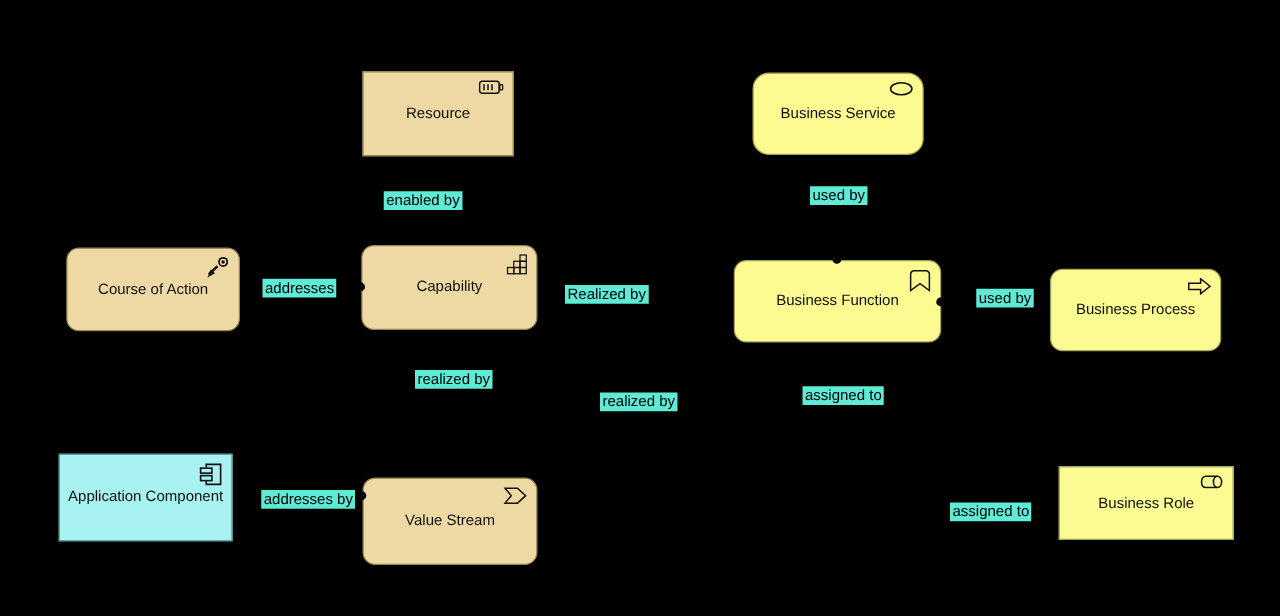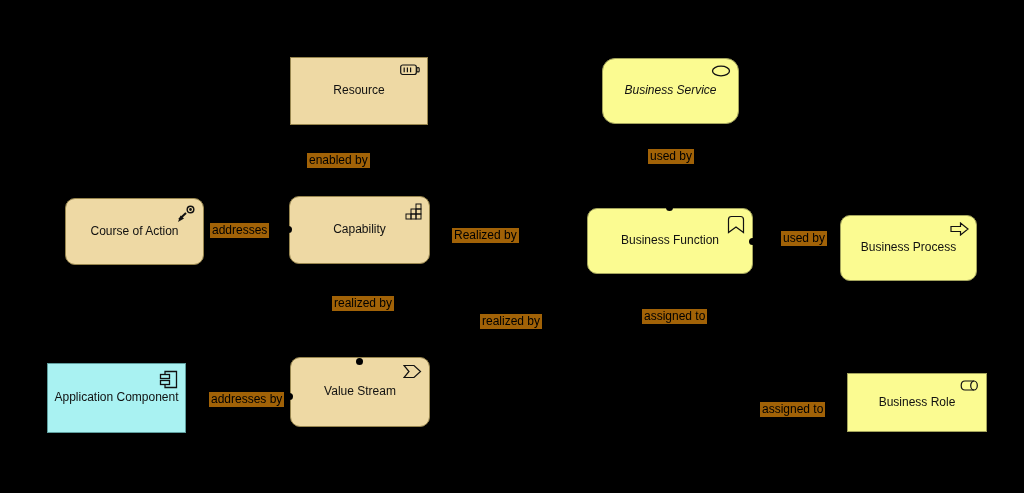--- a/index.html
+++ b/index.html
@@ -6,39 +6,39 @@
   #canvas{
     position:relative;width:1024px;height:493px;background:#000;overflow:hidden;
     font-family:"Liberation Sans", sans-serif;
   }
   .node{
     position:absolute;display:flex;align-items:center;justify-content:center;
     box-sizing:border-box;border:1.5px solid #8a7a45;font-size:12px;color:#111;
     text-align:center;line-height:1.15;padding:4px 6px;
   }
   .node.rounded{border-radius:10px;}
-  .node.service{border-radius:13px;font-style:italic;}
+  .node.service{border-radius:13px;}
   .tan{background:#eed9a4;border-color:#97854e;}
   .yellow{background:#fbfb91;border-color:#a3a35c;}
   .cyan{background:#a9f2f2;border-color:#5f9e9e;justify-content:center;}
   .icon{position:absolute;top:6px;right:7px;display:block;line-height:0;}
   .nlabel{display:block;width:100%;}
   .edge-label{
-    position:absolute;background:#a16207;color:#000;font-size:12px;line-height:15px;
+    position:absolute;background:#5eead4;color:#000;font-size:12px;line-height:15px;
     padding:0 2px;white-space:nowrap;
   }
   .dot{position:absolute;width:7px;height:7px;background:#000;border-radius:50%;}
   svg{display:block;}
 </style>
 </head>
 <body>
 
 <div id="canvas">
 
-  <div class="node tan" style="left:290px;top:57px;width:138px;height:68px">
+  <div class="node tan" style="left:290px;top:57px;width:121px;height:68px">
     <span class="icon">
       <svg width="20" height="12" viewBox="0 0 20 12">
         <rect x="0.7" y="1" width="15.6" height="9.5" rx="2" fill="none" stroke="#111" stroke-width="1.2"></rect>
         <rect x="16.8" y="3.6" width="2.4" height="4.3" rx="1" fill="none" stroke="#111" stroke-width="1.1"></rect>
         <line x1="4.2" y1="3.4" x2="4.2" y2="8.2" stroke="#111" stroke-width="1.2"></line>
         <line x1="7.4" y1="3.4" x2="7.4" y2="8.2" stroke="#111" stroke-width="1.2"></line>
         <line x1="10.6" y1="3.4" x2="10.6" y2="8.2" stroke="#111" stroke-width="1.2"></line>
       </svg>
     </span>
     <span class="nlabel">Resource</span>
@@ -46,21 +46,21 @@
 
   <div class="node yellow service" style="left:602px;top:58px;width:137px;height:66px">
     <span class="icon">
       <svg width="20" height="12" viewBox="0 0 20 12">
         <ellipse cx="10" cy="6" rx="8.5" ry="4.8" fill="none" stroke="#111" stroke-width="1.3"></ellipse>
       </svg>
     </span>
     <span class="nlabel">Business Service</span>
   </div>
 
-  <div class="node tan rounded" style="left:65px;top:198px;width:139px;height:67px">
+  <div class="node tan rounded" style="left:53px;top:198px;width:139px;height:67px">
     <span class="icon">
       <svg width="20" height="19" viewBox="0 0 20 19">
         <circle cx="14.5" cy="4.5" r="4" fill="#111"></circle>
         <circle cx="14.5" cy="4.5" r="2" fill="none" stroke="#eed9a4" stroke-width="1.2"></circle>
         <line x1="3" y1="14.5" x2="10" y2="8" stroke="#111" stroke-width="2"></line>
         <polygon points="2,17 8,13.5 4.5,10.5" fill="#111"></polygon>
       </svg>
     </span>
     <span class="nlabel">Course of Action</span>
   </div>
@@ -103,21 +103,21 @@
     <span class="icon">
       <svg width="19" height="19" viewBox="0 0 19 19">
         <path d="M6,4 L6,1.5 L17.5,1.5 L17.5,17.5 L6,17.5 L6,15" fill="none" stroke="#111" stroke-width="1.3"></path>
         <rect x="1.5" y="4.5" width="9" height="4" fill="#a9f2f2" stroke="#111" stroke-width="1.3"></rect>
         <rect x="1.5" y="10.5" width="9" height="4" fill="#a9f2f2" stroke="#111" stroke-width="1.3"></rect>
       </svg>
     </span>
     <span class="nlabel">Application Component</span>
   </div>
 
-  <div class="node tan rounded" style="left:290px;top:357px;width:140px;height:70px">
+  <div class="node tan rounded" style="left:290px;top:382px;width:140px;height:70px">
     <span class="icon">
       <svg width="19" height="15" viewBox="0 0 19 15">
         <path d="M1,1.5 L11,1.5 L17.5,7.5 L11,13.5 L1,13.5 L6,7.5 Z" fill="none" stroke="#111" stroke-width="1.2"></path>
       </svg>
     </span>
     <span class="nlabel">Value Stream</span>
   </div>
 
 
   <div class="node yellow" style="left:847px;top:373px;width:140px;height:59px">

